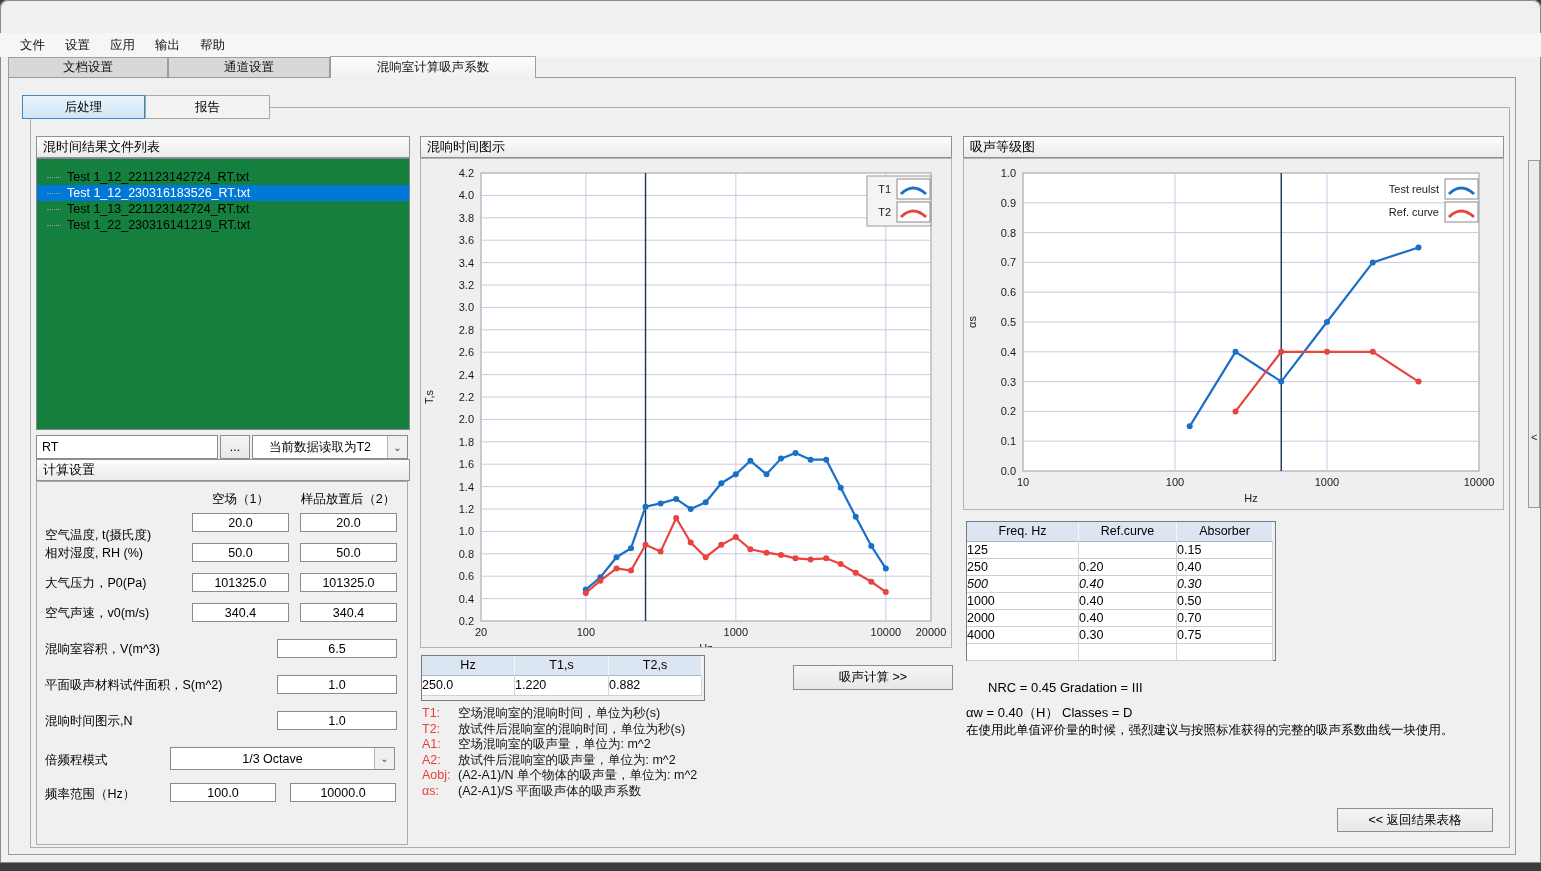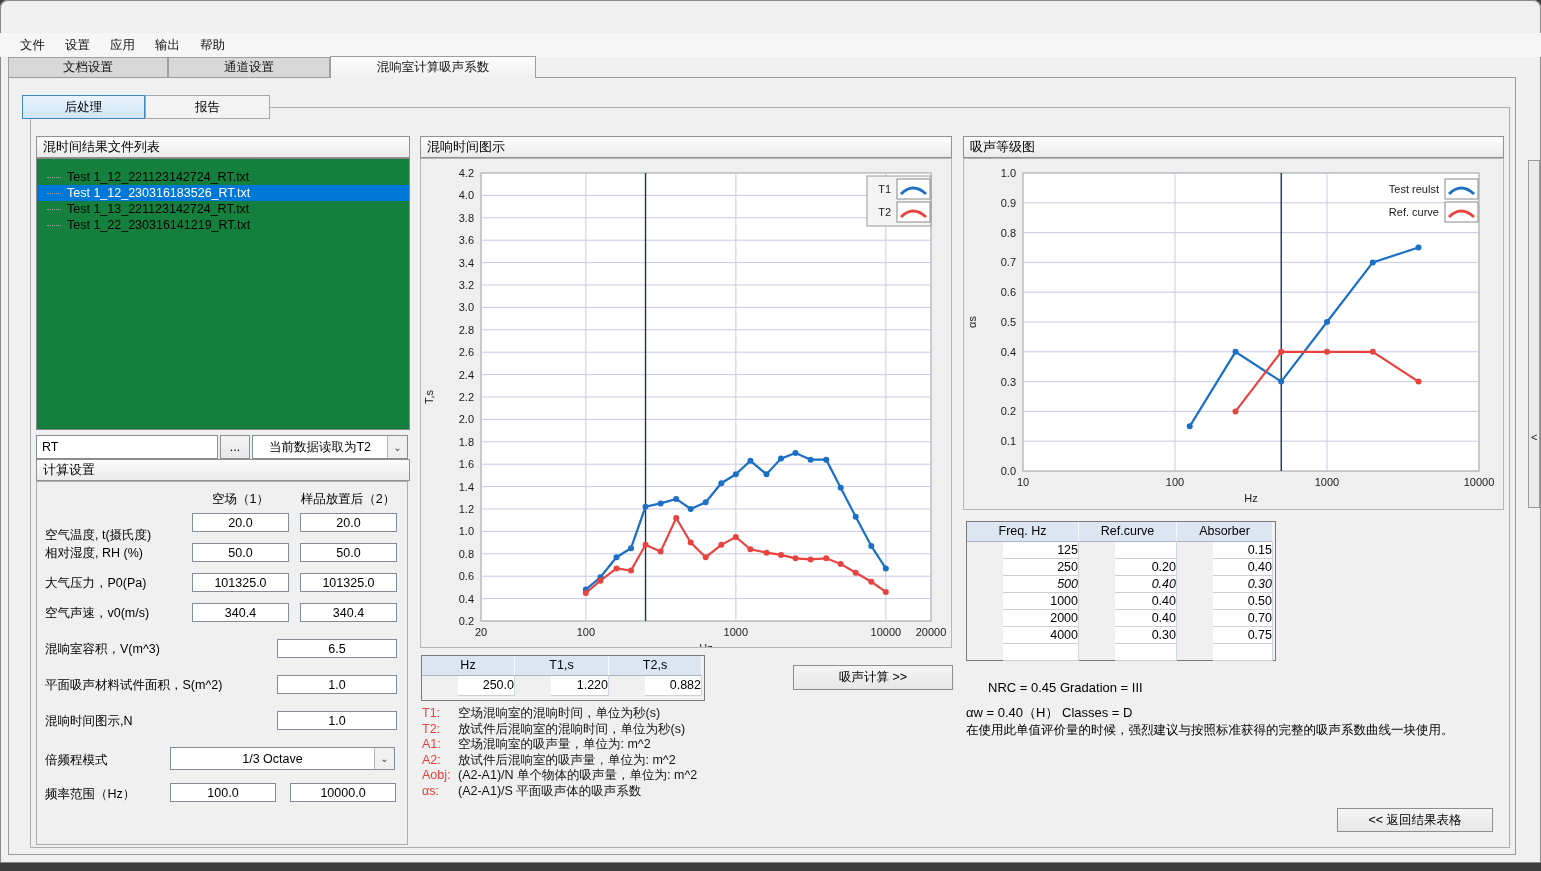--- a/index.html
+++ b/index.html
@@ -39,21 +39,21 @@
   .combo .val{flex:1;text-align:center;}
   .combo .chev{width:19px;align-self:stretch;background:#f0f0f0;border-left:1px solid #b5b5b5;display:flex;align-items:center;justify-content:center;font-size:10px;color:#444;}
   .flabel{font-size:12.5px;color:#000;white-space:nowrap;}
   .colhdr{font-size:12.5px;color:#000;text-align:center;}
   
   .chartpanel{background:#efefef;border:1px solid #b5b5b5;}
   svg text{font-family:"Liberation Sans","DejaVu Sans",sans-serif;font-size:11px;fill:#1a1a1a;}
   
   .wtable{background:#f0f0f0;border:1px solid #7a7a7a;}
   .wtable .trow{display:grid;}
-  .wtable .cell{font-size:12.5px;text-align:right;border-right:1px solid #cfd6e0;border-bottom:1px solid #cfcfcf;background:#fff;line-height:19px;height:20px;box-sizing:border-box;overflow:hidden;margin-left:36px;}
+  .wtable .cell{font-size:12.5px;text-align:left;border-right:1px solid #cfd6e0;border-bottom:1px solid #cfcfcf;background:#fff;line-height:19px;height:20px;box-sizing:border-box;overflow:hidden;}
   .wtable .hcell{background:#dce6f2;border-right:1px solid #f4f7fb;border-bottom:1px solid #aab4c2;font-size:12.5px;text-align:center;line-height:19px;height:20px;box-sizing:border-box;}
   
   .defline{font-size:12.5px;line-height:15.6px;color:#141414;white-space:nowrap;}
   .defkey{color:#e8403a;display:inline-block;min-width:36px;}
   .sumline{font-size:13px;color:#000;white-space:nowrap;}
   .advice{font-size:12.5px;color:#000;white-space:nowrap;}
   .splitter{background:#ececec;border:1px solid #9a9a9a;}
   .splitter .arrow{position:absolute;left:2px;font-size:11px;color:#222;}
 </style>
 </head>

